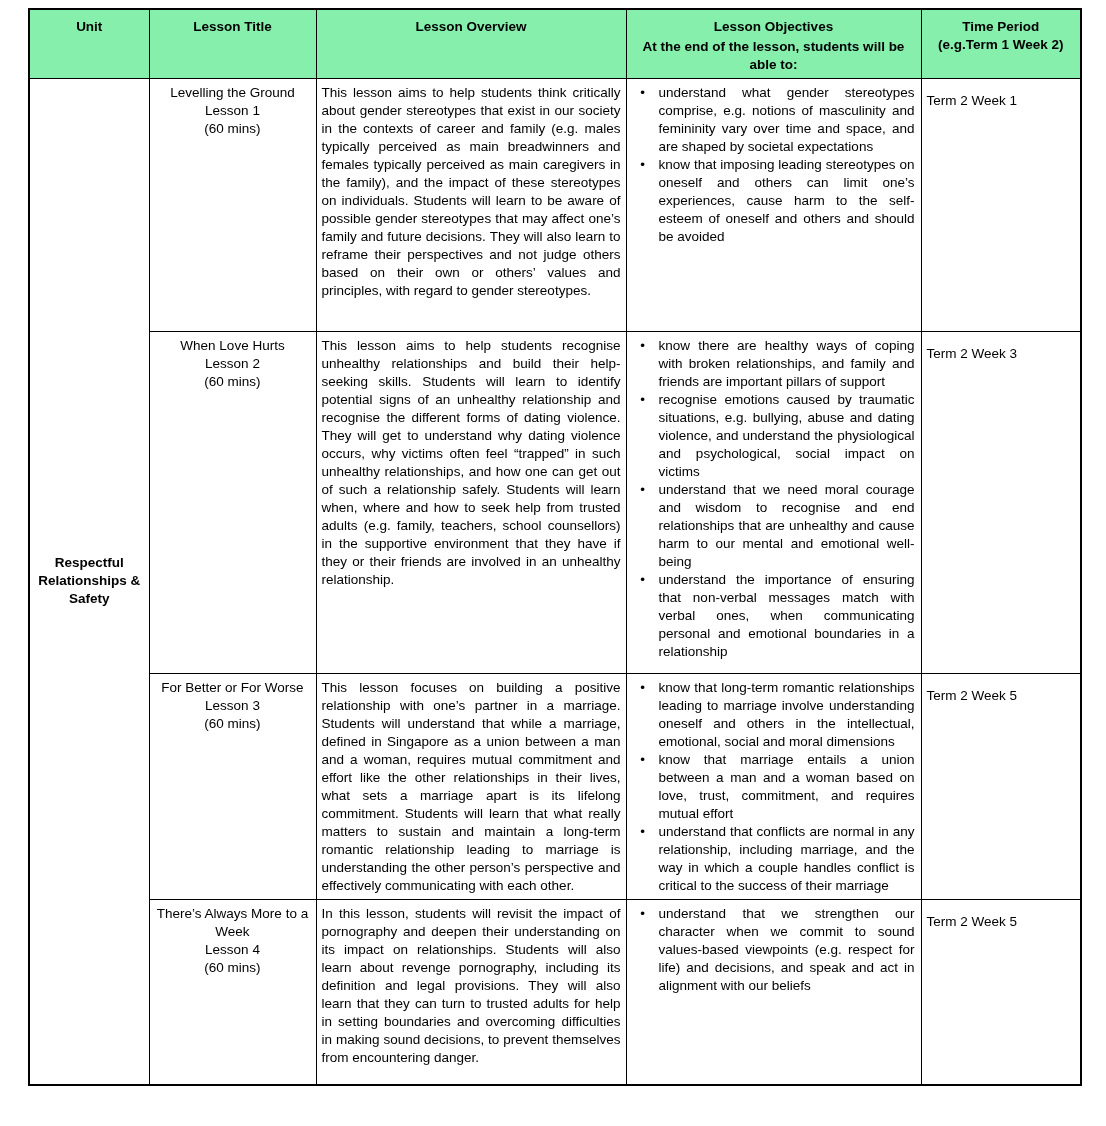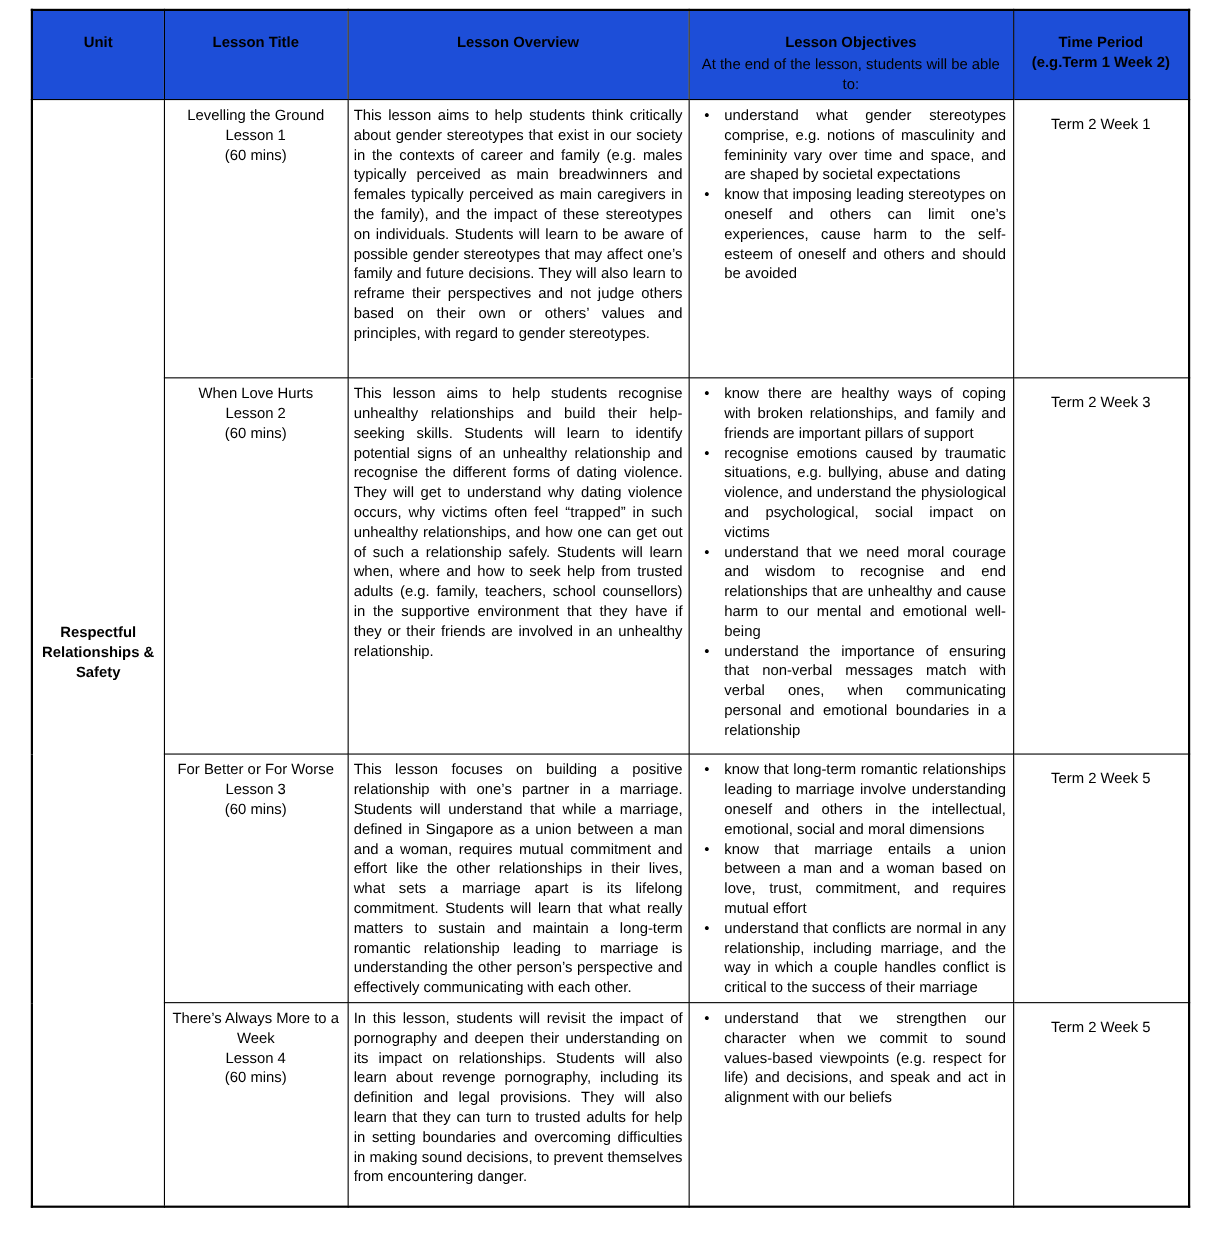--- a/index.html
+++ b/index.html
@@ -24,27 +24,27 @@
   .doc-table th, .doc-table td {
     border: 1px solid #000000;
     font-size: 13.5px;
     line-height: 18px;
     color: #000000;
     vertical-align: top;
     padding: 3px 5px;
     overflow: hidden;
   }
   .doc-table thead th {
-    background: #1d4ed8;
+    background: #86efac;
     font-weight: bold;
     text-align: center;
-    padding: 20px 4px 4px 4px;
+    padding: 8px 4px 4px 4px;
   }
   .hdr-subtitle {
-    font-weight: normal;
+    font-weight: bold;
     margin-top: 2px;
   }
   .unit-cell {
     vertical-align: middle !important;
     text-align: center;
     font-weight: bold;
   }
   .title-cell {
     text-align: center;
     padding-top: 5px !important;
@@ -64,21 +64,21 @@
     flex: 0 0 32px;
     text-align: center;
     font-size: 13.5px;
   }
   .objective .obj-text {
     flex: 1 1 auto;
     text-align: justify;
     padding-right: 2px;
   }
   .time-cell {
-    text-align: center;
+    text-align: left;
     color: #1f3864;
     padding-top: 13px !important;
     margin-top: 33px;
   }
   tr.row-1 { height: 253px; }
   tr.row-2 { height: 342px; padding-left: 29px; }
   tr.row-3 { height: 226px; }
   tr.row-4 { height: 185px; }
   tr.header-row { height: 57px; }
 </style>

